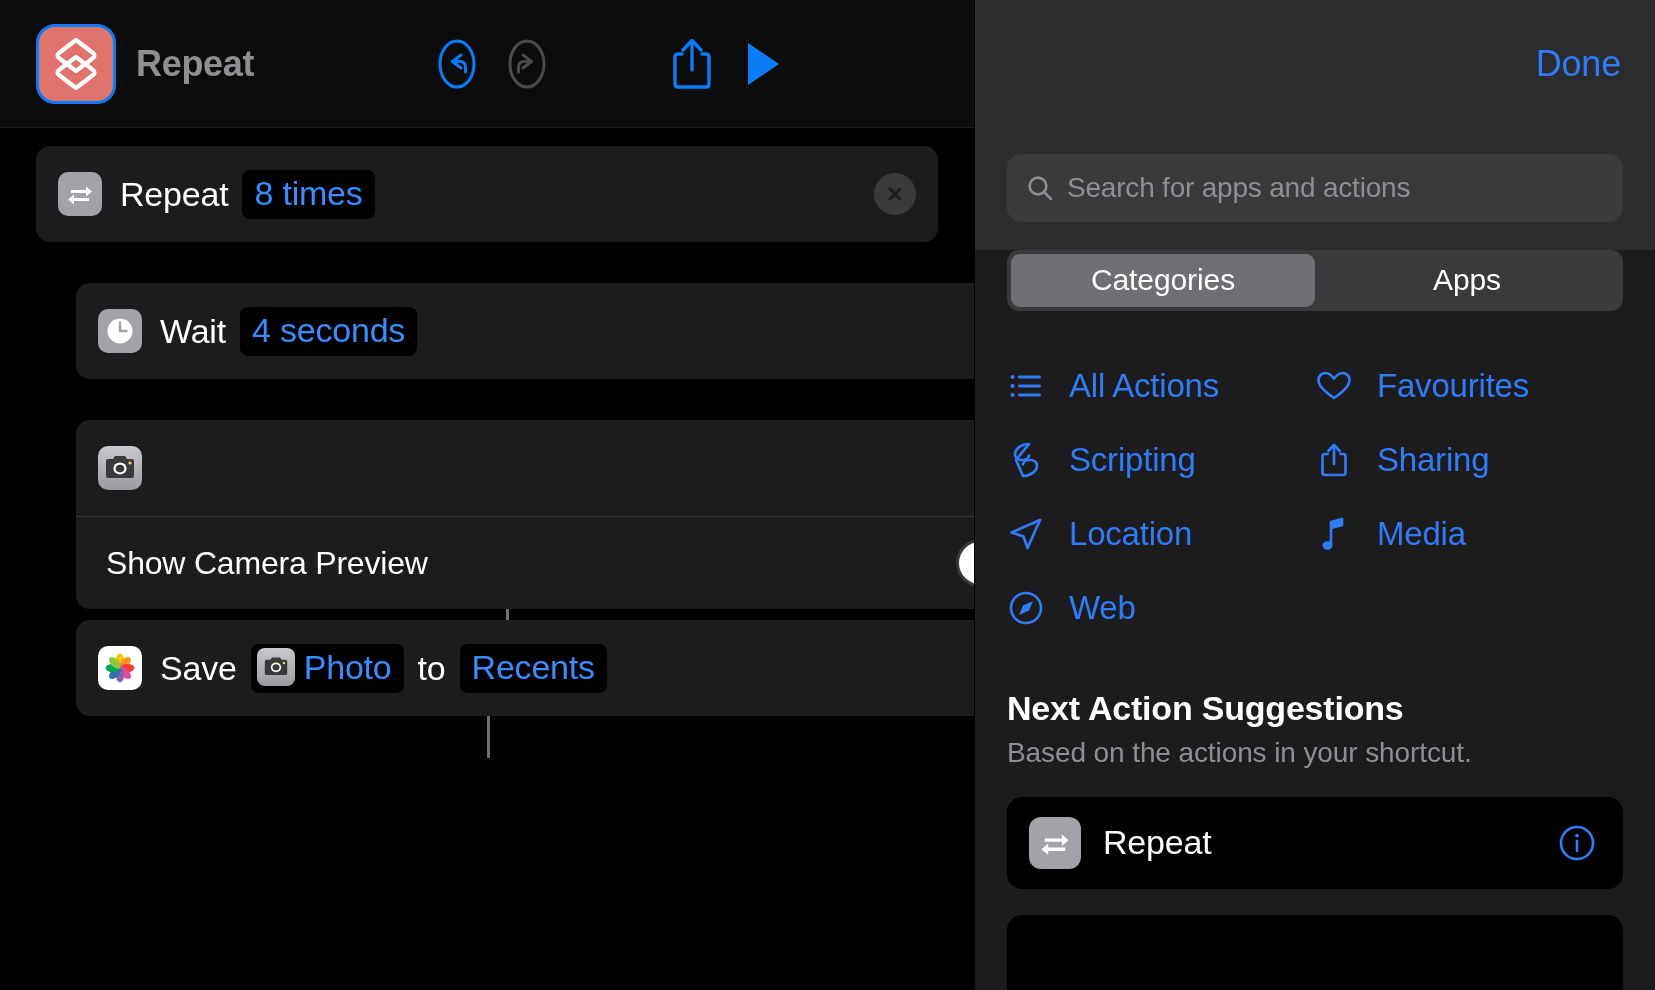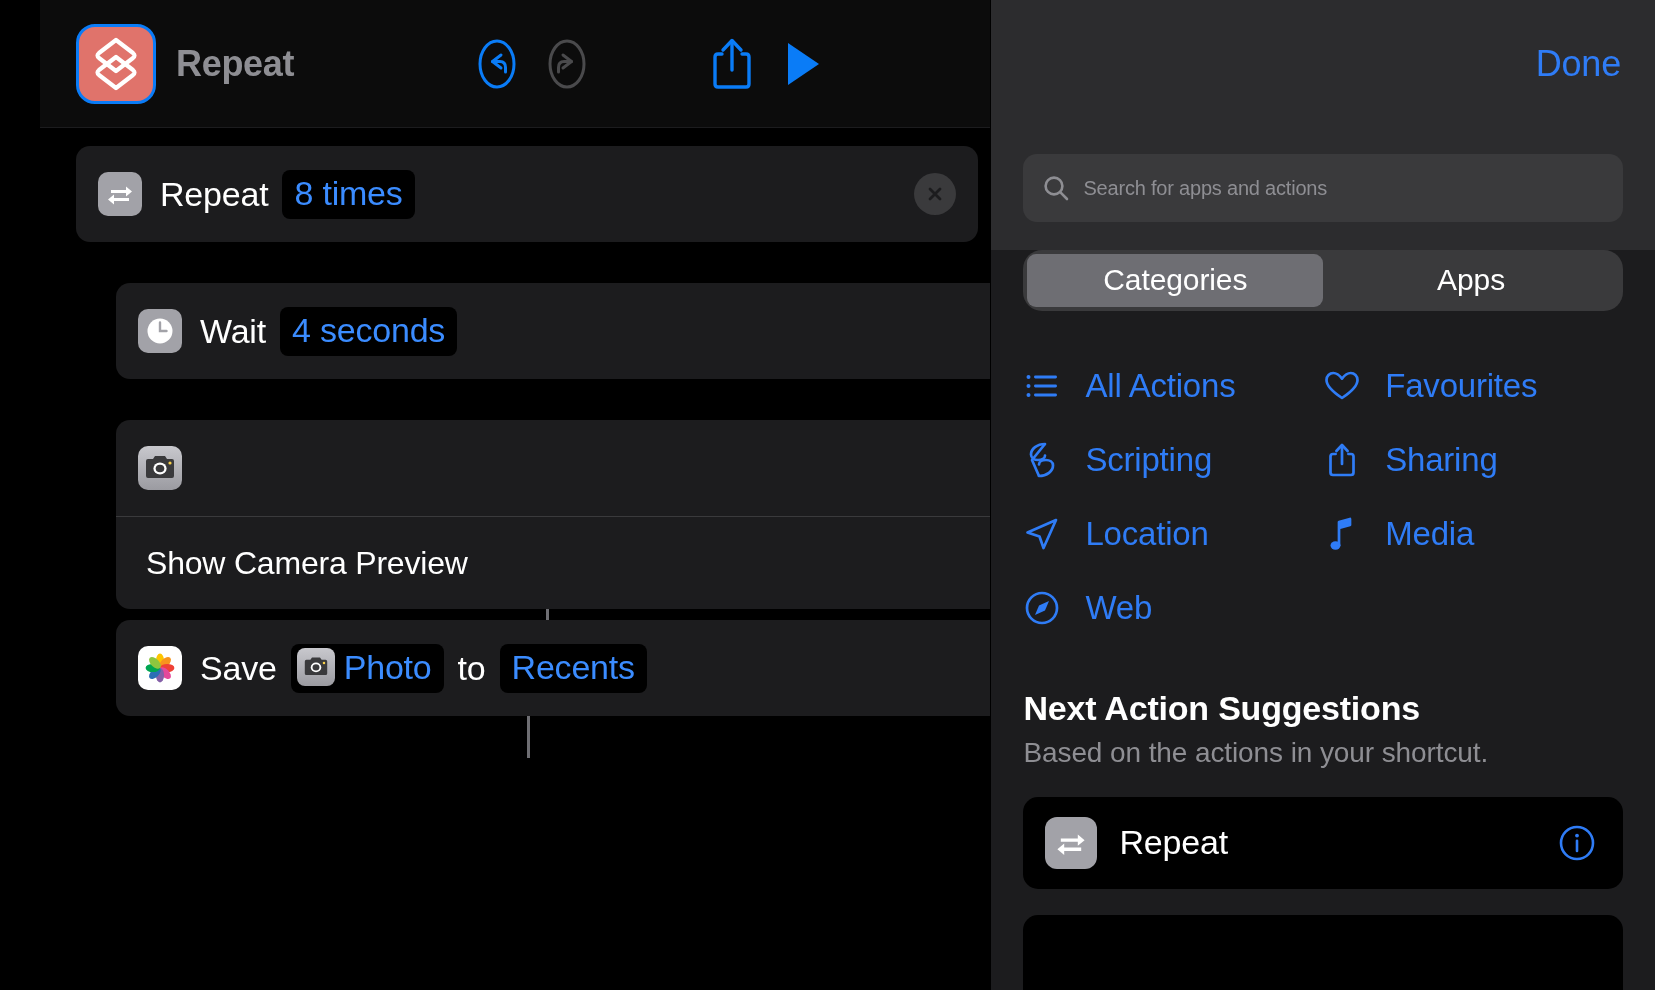--- a/index.html
+++ b/index.html
@@ -11,21 +11,20 @@
     font-family: "Liberation Sans", sans-serif;
     overflow: hidden;
   }
 
   #app {
     position: relative;
     width: 1655px;
     height: 990px;
     display: flex;
     background: #000000;
-    padding-left: 40px;
   }
 
   
   .editor {
     position: relative;
     width: 974px;
     height: 990px;
     background: #000000;
     display: flex;
     flex-direction: column;
@@ -234,30 +233,30 @@
   .search-field {
     height: 68px;
     background: #3a3a3c;
     border-radius: 14px;
     display: flex;
     align-items: center;
     padding: 0 18px;
     gap: 12px;
   }
   .search-placeholder {
-    font-size: 20px;
+    font-size: 28px;
     color: #8e8e93;
     letter-spacing: -0.2px;
   }
 
   .segmented {
     margin: 0 32px 26px 32px;
     height: 62px;
     background: #3a3a3c;
-    border-radius: 19px;
+    border-radius: 12px;
     display: flex;
     padding: 4px;
   }
   .seg {
     flex: 1 1 50%;
     border-radius: 9px;
     display: flex; align-items: center; justify-content: center;
     font-size: 30px;
     color: #ffffff;
     letter-spacing: -0.1px;

